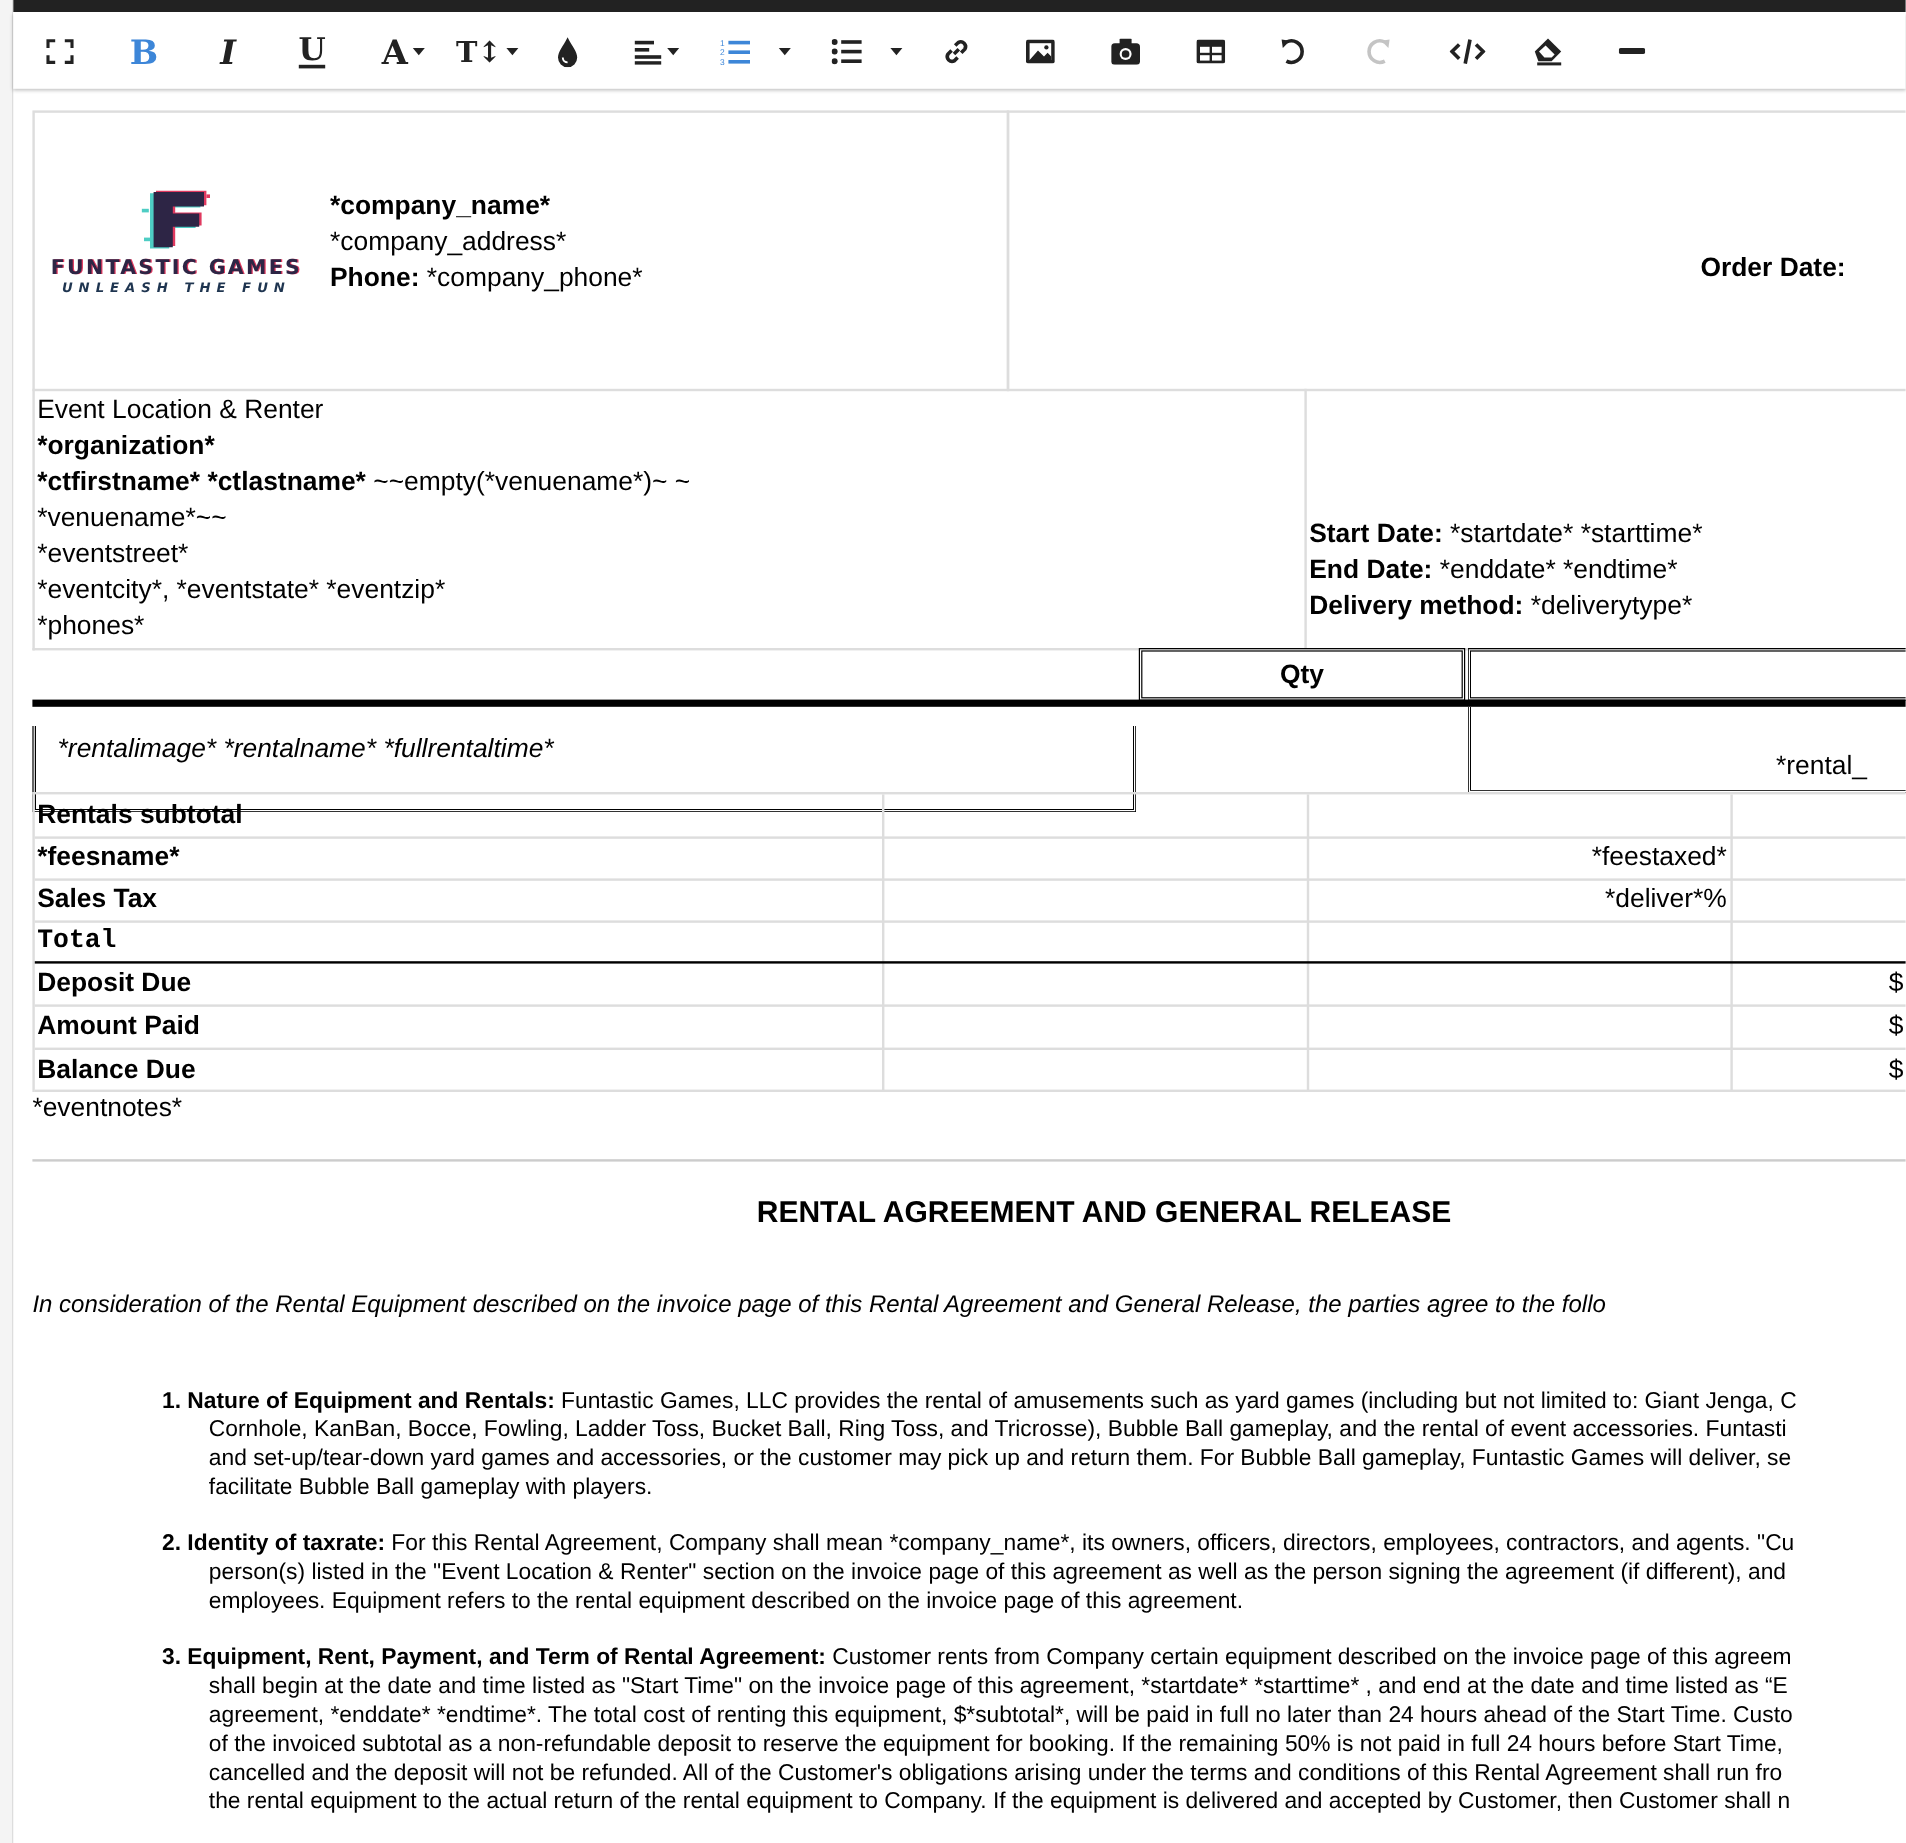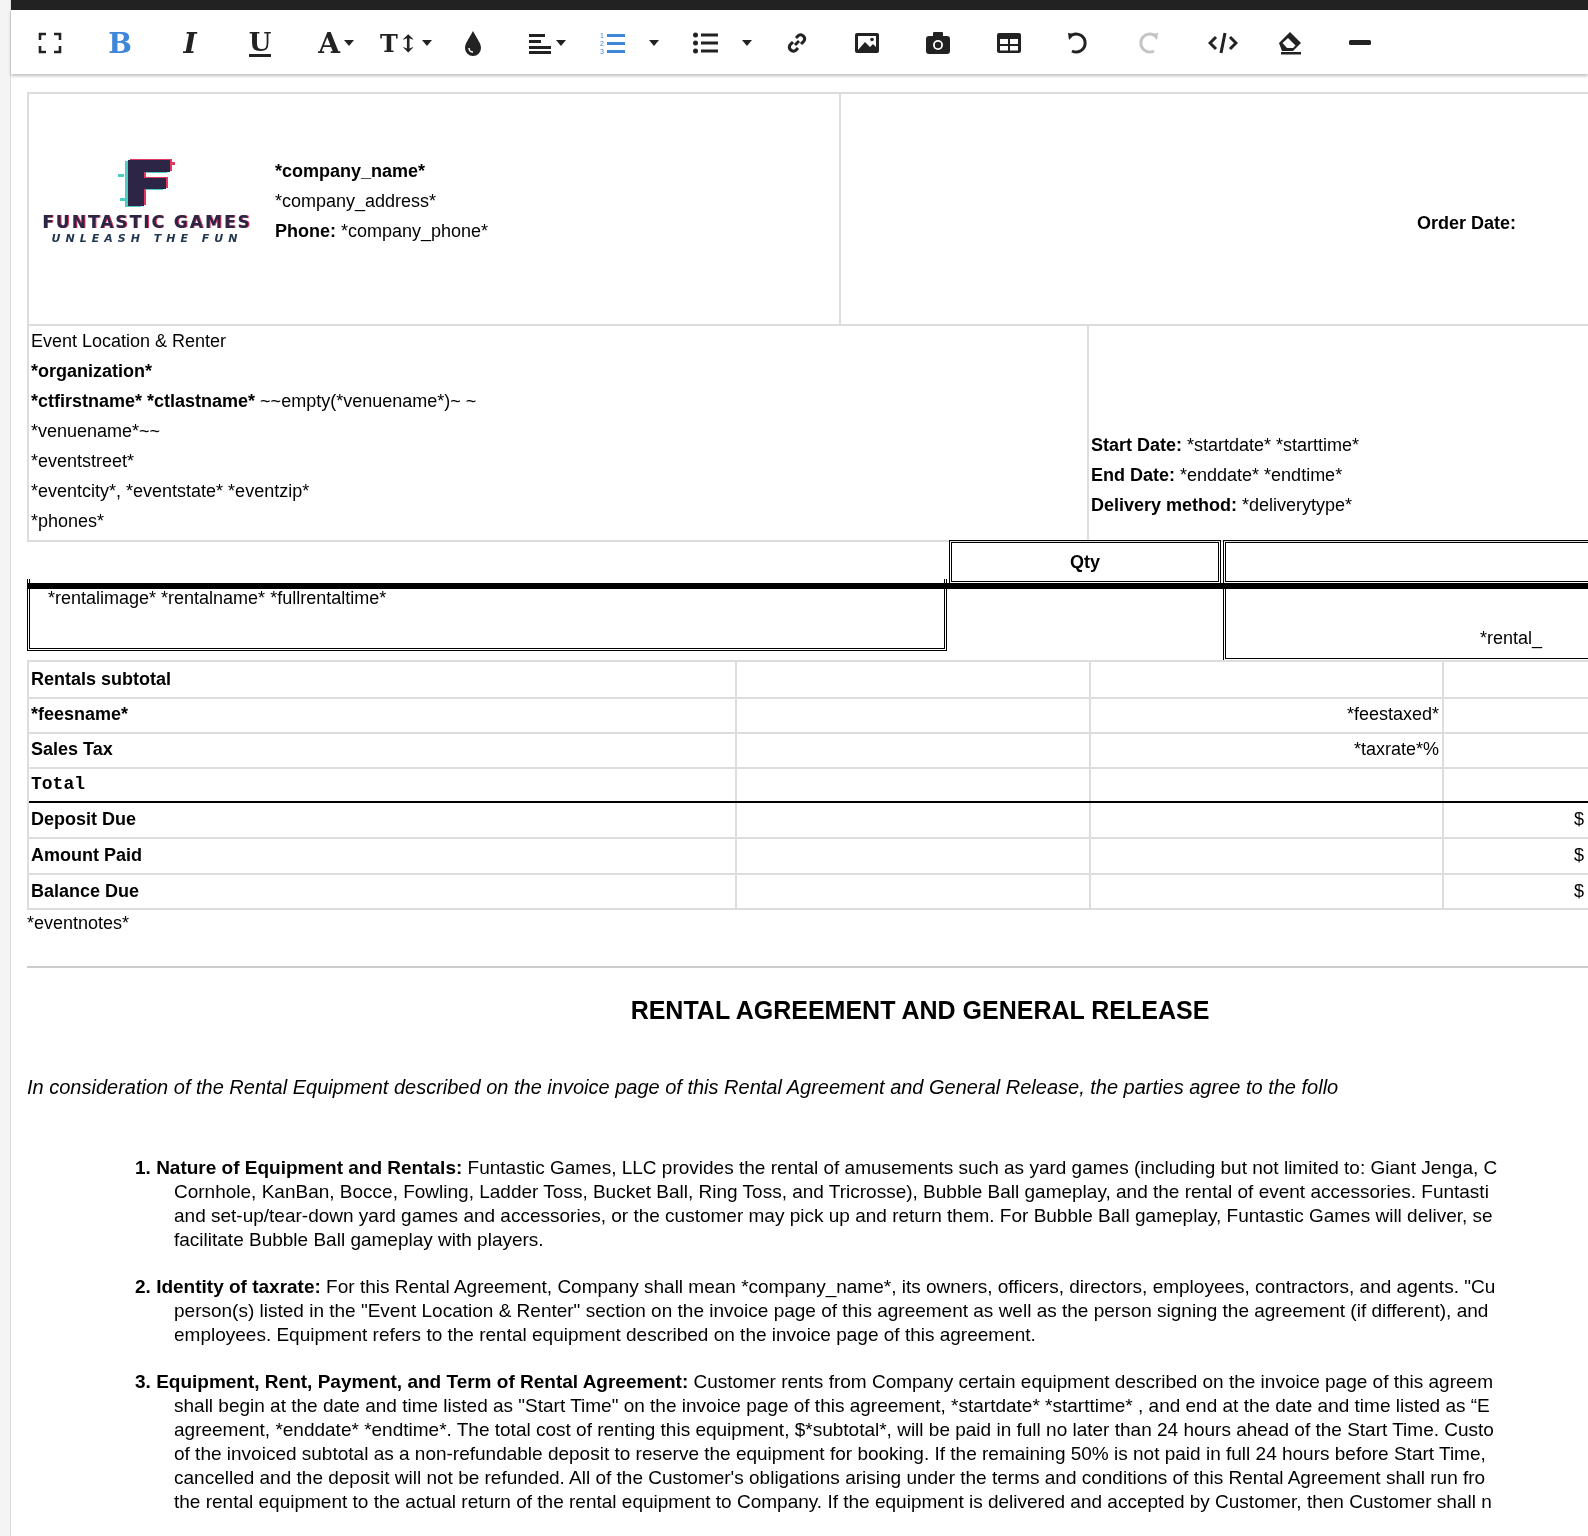--- a/index.html
+++ b/index.html
@@ -6,21 +6,21 @@
   body { width:1588px; height:1536px; overflow:hidden; background:#fff; font-family:"Liberation Sans", sans-serif; color:#000; position:relative; }
   .topbar { position:absolute; left:10px; top:0; width:1578px; height:10px; background:#222; }
   .leftedge { position:absolute; left:0; top:0; width:10px; height:1536px; background:#f4f4f4; border-right:1px solid #ddd; }
   .toolbar { position:absolute; left:11px; top:10px; width:1577px; height:64px; background:#fff; box-shadow:0 2px 3px rgba(0,0,0,0.25); display:flex; align-items:center; }
   .tb { position:absolute; top:18px; height:30px; display:flex; align-items:center; justify-content:center; cursor:pointer; color:#222; }
   .tb svg { display:block; }
   .caret { width:0; height:0; border-left:5px solid transparent; border-right:5px solid transparent; border-top:6px solid #222; margin-left:4px; }
   .content { position:absolute; left:11px; top:76px; width:1577px; height:1460px; overflow:hidden; }
   .abs { position:absolute; }
   .cell-border { border:2px solid #ddd; box-sizing:border-box; }
-  .t16 { font-size:18px; line-height:30px; }
+  .t16 { font-size:22px; line-height:30px; }
   .b { font-weight:bold; }
   .u { }
   .logo-word { font-family:"DejaVu Sans", sans-serif; font-weight:bold; letter-spacing:2px; color:#2d2545; font-size:17px; text-shadow:1px 0 #e0395f; }
   .logo-tag { font-family:"DejaVu Sans", sans-serif; font-style:italic; font-weight:bold; letter-spacing:5px; color:#1f3550; font-size:11px; }
   .para { font-size:19px; line-height:24px; }
 </style>
 </head>
 <body>
 
 <div class="topbar"></div>
@@ -197,21 +197,21 @@
       <div><span class="b">Delivery method:</span><span> *deliverytype*</span></div>
     </div>
   </div>
 
   <div class="abs" style="left:16px;top:464px;width:1580px;height:120px;">
     <div class="abs" style="left:922px;top:0;width:272px;height:44px;border:3px double #000;box-sizing:border-box;text-align:center;">
       <div class="t16 b" style="padding-top:4px;">Qty</div>
     </div>
     <div class="abs" style="left:1196px;top:0;width:400px;height:44px;border:3px double #000;border-right:none;box-sizing:border-box;"></div>
     <div class="abs" style="left:0;top:43px;width:1580px;height:6px;background:#000;"></div>
-    <div class="abs" style="left:0;top:39px;width:920px;height:72px;border:3px double #000;border-top:none;box-sizing:border-box;">
+    <div class="abs" style="left:0;top:65px;width:920px;height:72px;border:3px double #000;border-top:none;box-sizing:border-box;font-style:italic;">
       <div class="abs t16" style="left:18px;top:4px;white-space:nowrap;">*rentalimage* *rentalname* *fullrentaltime*</div>
     </div>
     <div class="abs" style="left:1196px;top:49px;width:400px;height:72px;border:3px double #000;border-top:none;border-right:none;box-sizing:border-box;">
       <div class="abs t16" style="left:254px;top:34px;white-space:nowrap;">*rental_</div>
     </div>
   </div>
 
   <div class="abs" style="left:16px;top:584px;width:1580px;height:248px;border-top:2px solid #ddd;border-left:2px solid #ddd;">
     <div class="abs" style="left:706px;top:0;width:2px;height:248px;background:#ddd;"></div>
     <div class="abs" style="left:1060px;top:0;width:2px;height:248px;background:#ddd;"></div>
@@ -220,21 +220,21 @@
     <div class="abs" style="left:0;top:0;width:1580px;height:35px;border-bottom:2px solid #ddd;">
       <div class="abs t16 b" style="left:2px;top:2px;">Rentals subtotal</div>
       <div class="abs t16" style="right:150px;top:2px;"></div>
     </div>
     <div class="abs" style="left:0;top:35px;width:1580px;height:35px;border-bottom:2px solid #ddd;">
       <div class="abs t16 b" style="left:2px;top:2px;">*feesname*</div>
       <div class="abs t16" style="left:1060px;width:350px;text-align:right;top:2px;">*feestaxed*</div>
     </div>
     <div class="abs" style="left:0;top:70px;width:1580px;height:35px;border-bottom:2px solid #ddd;">
       <div class="abs t16 b" style="left:2px;top:2px;">Sales Tax</div>
-      <div class="abs t16" style="left:1060px;width:350px;text-align:right;top:2px;">*taxrate*%</div>
+      <div class="abs t16" style="left:1060px;width:350px;text-align:right;top:2px;">*deliver*%</div>
     </div>
     <div class="abs" style="left:0;top:105px;width:1580px;height:34px;border-bottom:2px solid #000;">
       <div class="abs t16 b" style="left:2px;top:2px;font-family:Liberation Mono, monospace;">Total</div>
     </div>
     <div class="abs" style="left:0;top:141px;width:1580px;height:34px;border-bottom:2px solid #ddd;">
       <div class="abs t16 b" style="left:2px;top:1px;">Deposit Due</div>
       <div class="abs t16" style="left:1545px;top:1px;">$</div>
     </div>
     <div class="abs" style="left:0;top:177px;width:1580px;height:34px;border-bottom:2px solid #ddd;">
       <div class="abs t16 b" style="left:2px;top:1px;">Amount Paid</div>

